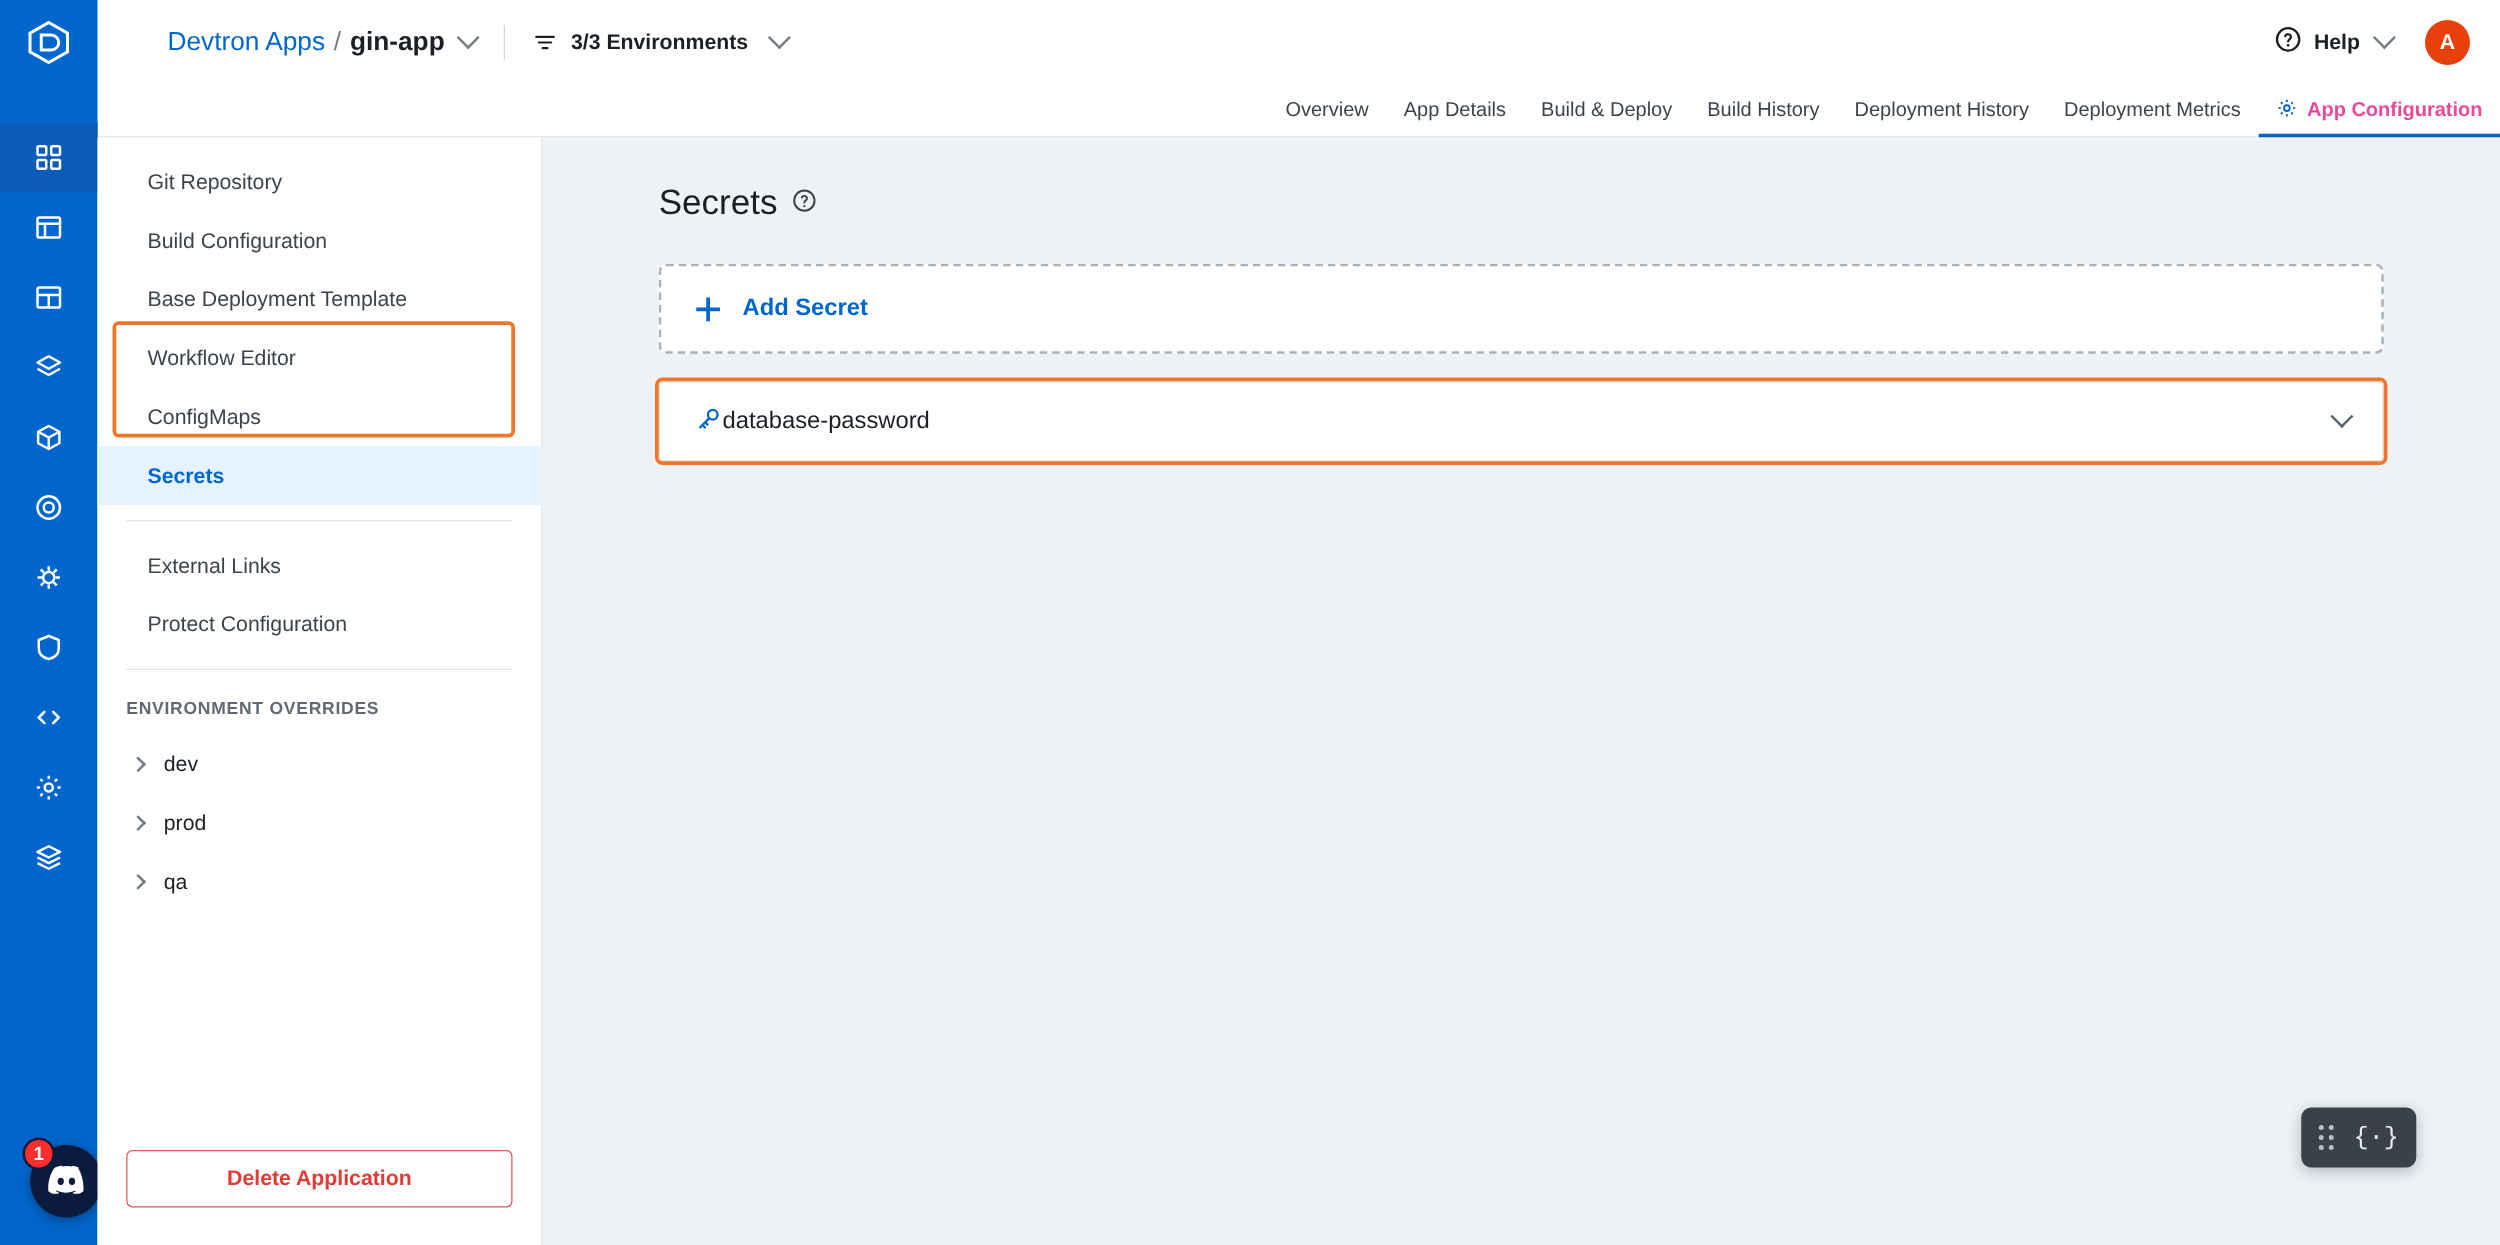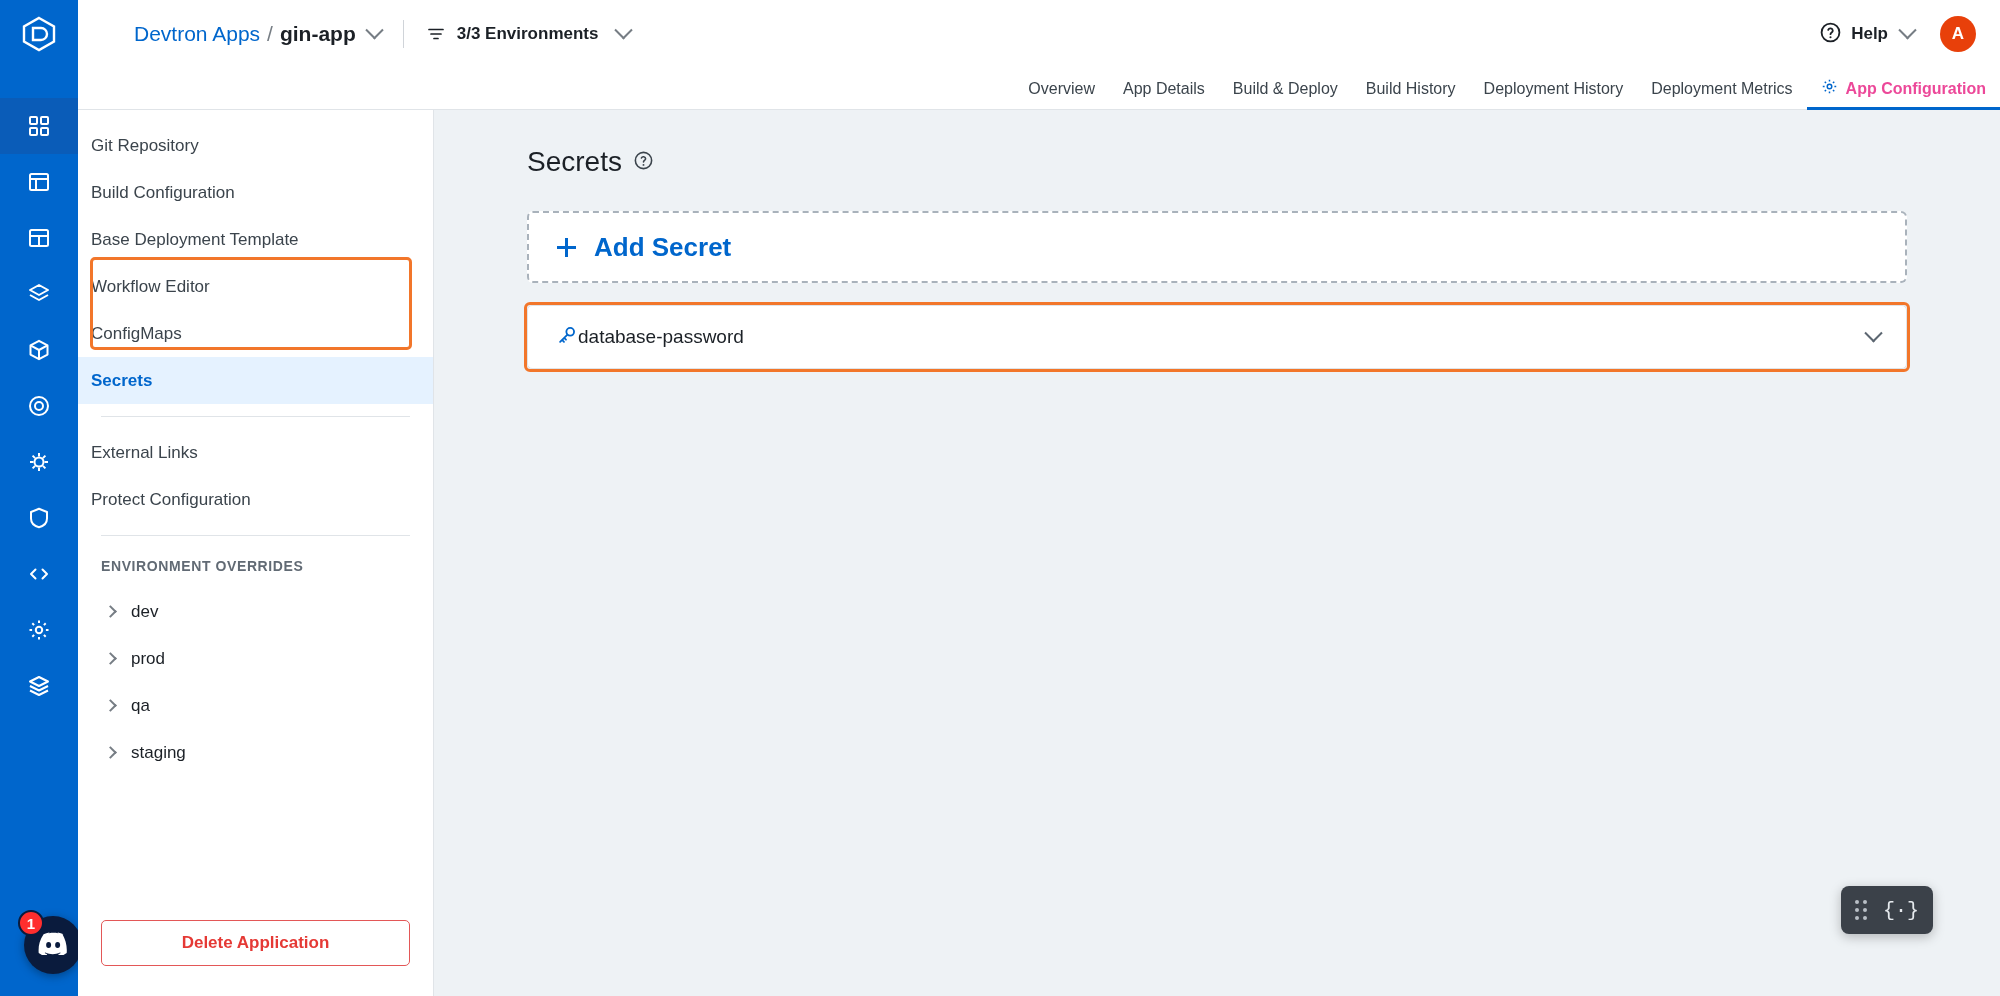--- a/index.html
+++ b/index.html
@@ -115,21 +115,21 @@
     width: 356px; flex: 0 0 356px;
     background: #fff;
     border-right: 1px solid #e0e4e8;
     position: relative;
     padding-top: 12px;
     display: flex; flex-direction: column;
   }
   .nav-group { display: flex; flex-direction: column; }
   .nav-item {
     height: 47px; display: flex; align-items: center;
-    padding-left: 13px;
+    padding-left: 40px;
     font-size: 17px; color: #3b444c; cursor: pointer;
   }
   .nav-item.active { background: #e5f2ff; color: #0066cc; font-weight: 700; }
   .nav-divider { height: 1px; background: #e0e4e8; margin: 12px 23px; }
   .highlight-box {
     position: absolute; left: 12px; top: 147px;
     width: 322px; height: 93px;
     border: 3px solid #f2762a; border-radius: 5px;
     pointer-events: none;
   }
@@ -180,21 +180,21 @@
     cursor: pointer;
   }
   .plus {
     position: relative; width: 19px; height: 19px; flex: 0 0 19px;
   }
   .plus::before, .plus::after {
     content: ""; position: absolute; background: #0066cc;
   }
   .plus::before { left: 0; top: 8px; width: 19px; height: 3px; }
   .plus::after { top: 0; left: 8px; height: 19px; width: 3px; }
-  .add-label { font-size: 26px; color: #0066cc; font-weight: 600; }
+  .add-label { font-size: 19px; color: #0066cc; font-weight: 600; }
 
   .secret-wrap { position: relative; margin-top: 22px; }
   .secret-row {
     height: 64px; background: #fff;
     border: 1px solid #e0e4e8; border-radius: 5px;
     display: flex; align-items: center;
     padding: 0 26px 0 28px; 
     cursor: pointer;
   }
   .secret-name { font-size: 19px; color: #1b2026; }
@@ -451,24 +451,20 @@
             <span>dev</span>
           </div>
           <div class="env-item">
             <span class="caret"></span>
             <span>prod</span>
           </div>
           <div class="env-item">
             <span class="caret"></span>
             <span>qa</span>
           </div>
-          <div class="env-item">
-            <span class="caret"></span>
-            <span>staging</span>
-          </div>
         </div>
 
         <div class="highlight-box"></div>
 
         <div class="delete-wrap">
           <button class="delete-btn">Delete Application</button>
         </div>
       </div>
 
       <div class="main">

